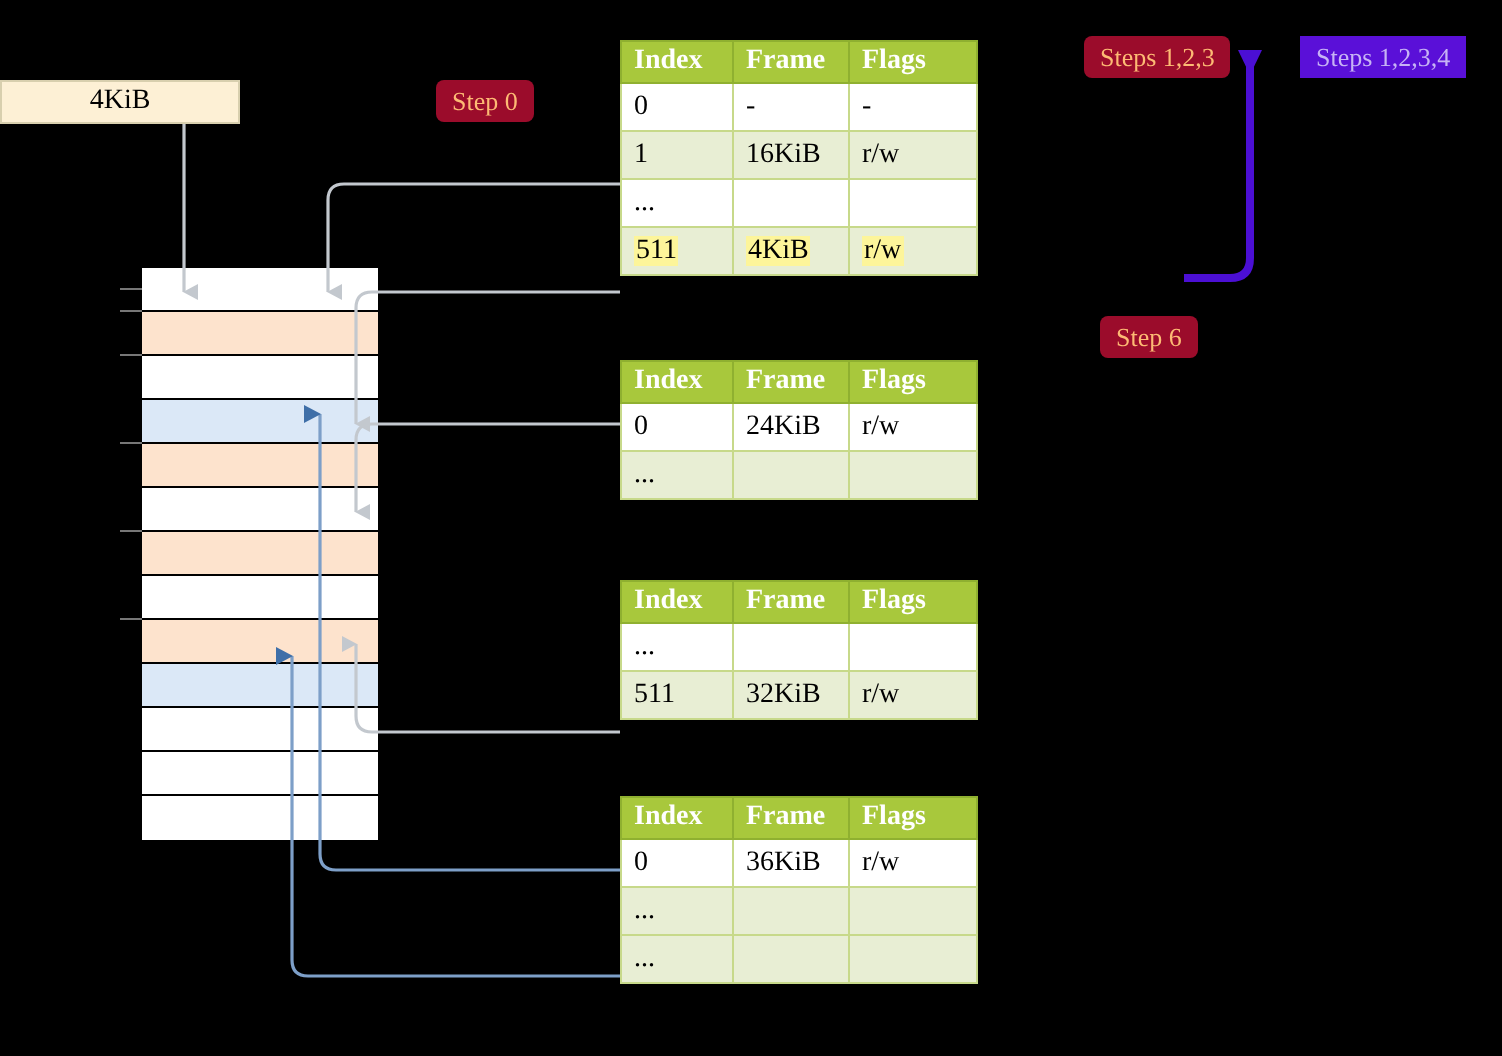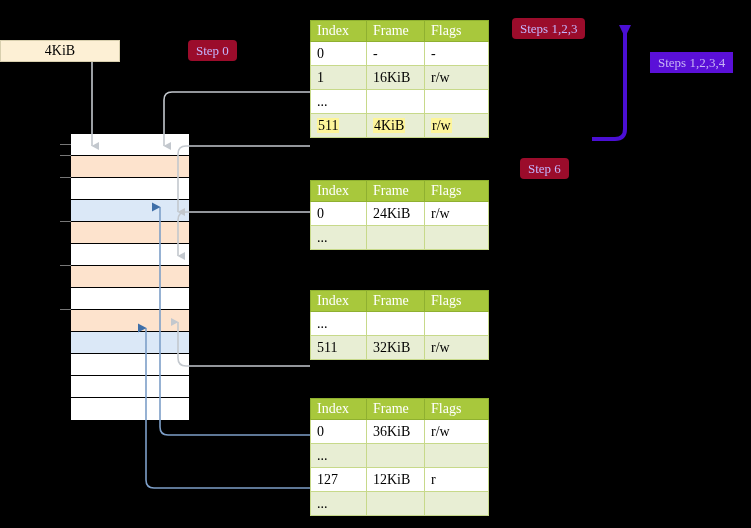--- a/index.html
+++ b/index.html
@@ -16,26 +16,26 @@
     display:flex;align-items:center;justify-content:center;
     font-size:14px;color:#000;box-sizing:border-box;
   }
 
   
   .badge{
     display:inline-flex;align-items:center;justify-content:center;
     font-size:13px;line-height:1;padding:4px 8px;white-space:nowrap;
     box-sizing:border-box;
   }
-  .badge-red{background:#9b0c2b;color:#c4b5fd;border-radius:4px;}
+  .badge-red{background:#9b0c2b;color:#fdba74;border-radius:4px;margin-left:30px;}
   .badge-blue{background:#5a10d8;color:#c7b3f5;}
 
   #step0{left:188px;top:40px;}
   #steps123{left:512px;top:18px;}
-  #steps1234{left:650px;top:18px;margin-top:34px;}
+  #steps1234{left:650px;top:18px;}
   #step4{left:520px;top:158px;}
 
   
   .mem-grid{
     left:70px;top:133px;width:120px;height:282px;
     border:1px solid #000;box-sizing:border-box;background:#fff;
   }
   .mem-row{
     width:100%;height:22px;box-sizing:border-box;
     border-bottom:1px solid #000;
@@ -48,21 +48,21 @@
   
   .tick{left:60px;width:11px;height:1px;background:#777;}
 
   
   .ptable{
     border-collapse:collapse;border-spacing:0;
     background:#fff;font-size:14px;color:#000;
     border:1px solid #6f8c18;
   }
   .ptable th{
-    background:#a8c83c;color:#ffffff;font-weight:normal;
+    background:#a8c83c;color:#ffffff;font-weight:bold;
     text-align:left;padding:2px 6px;font-size:14px;
     border:1px solid #8fb030;height:20px;box-sizing:border-box;
   }
   .ptable td{
     padding:2px 6px;height:24px;box-sizing:border-box;
     border:1px solid #c7d98a;vertical-align:middle;
   }
   .ptable tr.row-odd td{background:#ffffff;}
   .ptable tr.row-even td{background:#e8eed4;}
   .ptable td .hl{background:#fdf59a;padding:0 1px;}
@@ -198,25 +198,20 @@
       <tr class="row-odd">
         <td class="col-idx">0</td>
         <td class="col-frm">36KiB</td>
         <td class="col-flg">r/w</td>
       </tr>
       <tr class="row-even">
         <td class="col-idx">...</td>
         <td class="col-frm"></td>
         <td class="col-flg"></td>
       </tr>
-      <tr class="row-odd">
-        <td class="col-idx">127</td>
-        <td class="col-frm">12KiB</td>
-        <td class="col-flg">r</td>
-      </tr>
       <tr class="row-even">
         <td class="col-idx">...</td>
         <td class="col-frm"></td>
         <td class="col-flg"></td>
       </tr>
     </tbody>
   </table>
 
 <svg class="abs" id="wires" viewBox="0 0 751 528" xmlns="http://www.w3.org/2000/svg">
   <defs>

